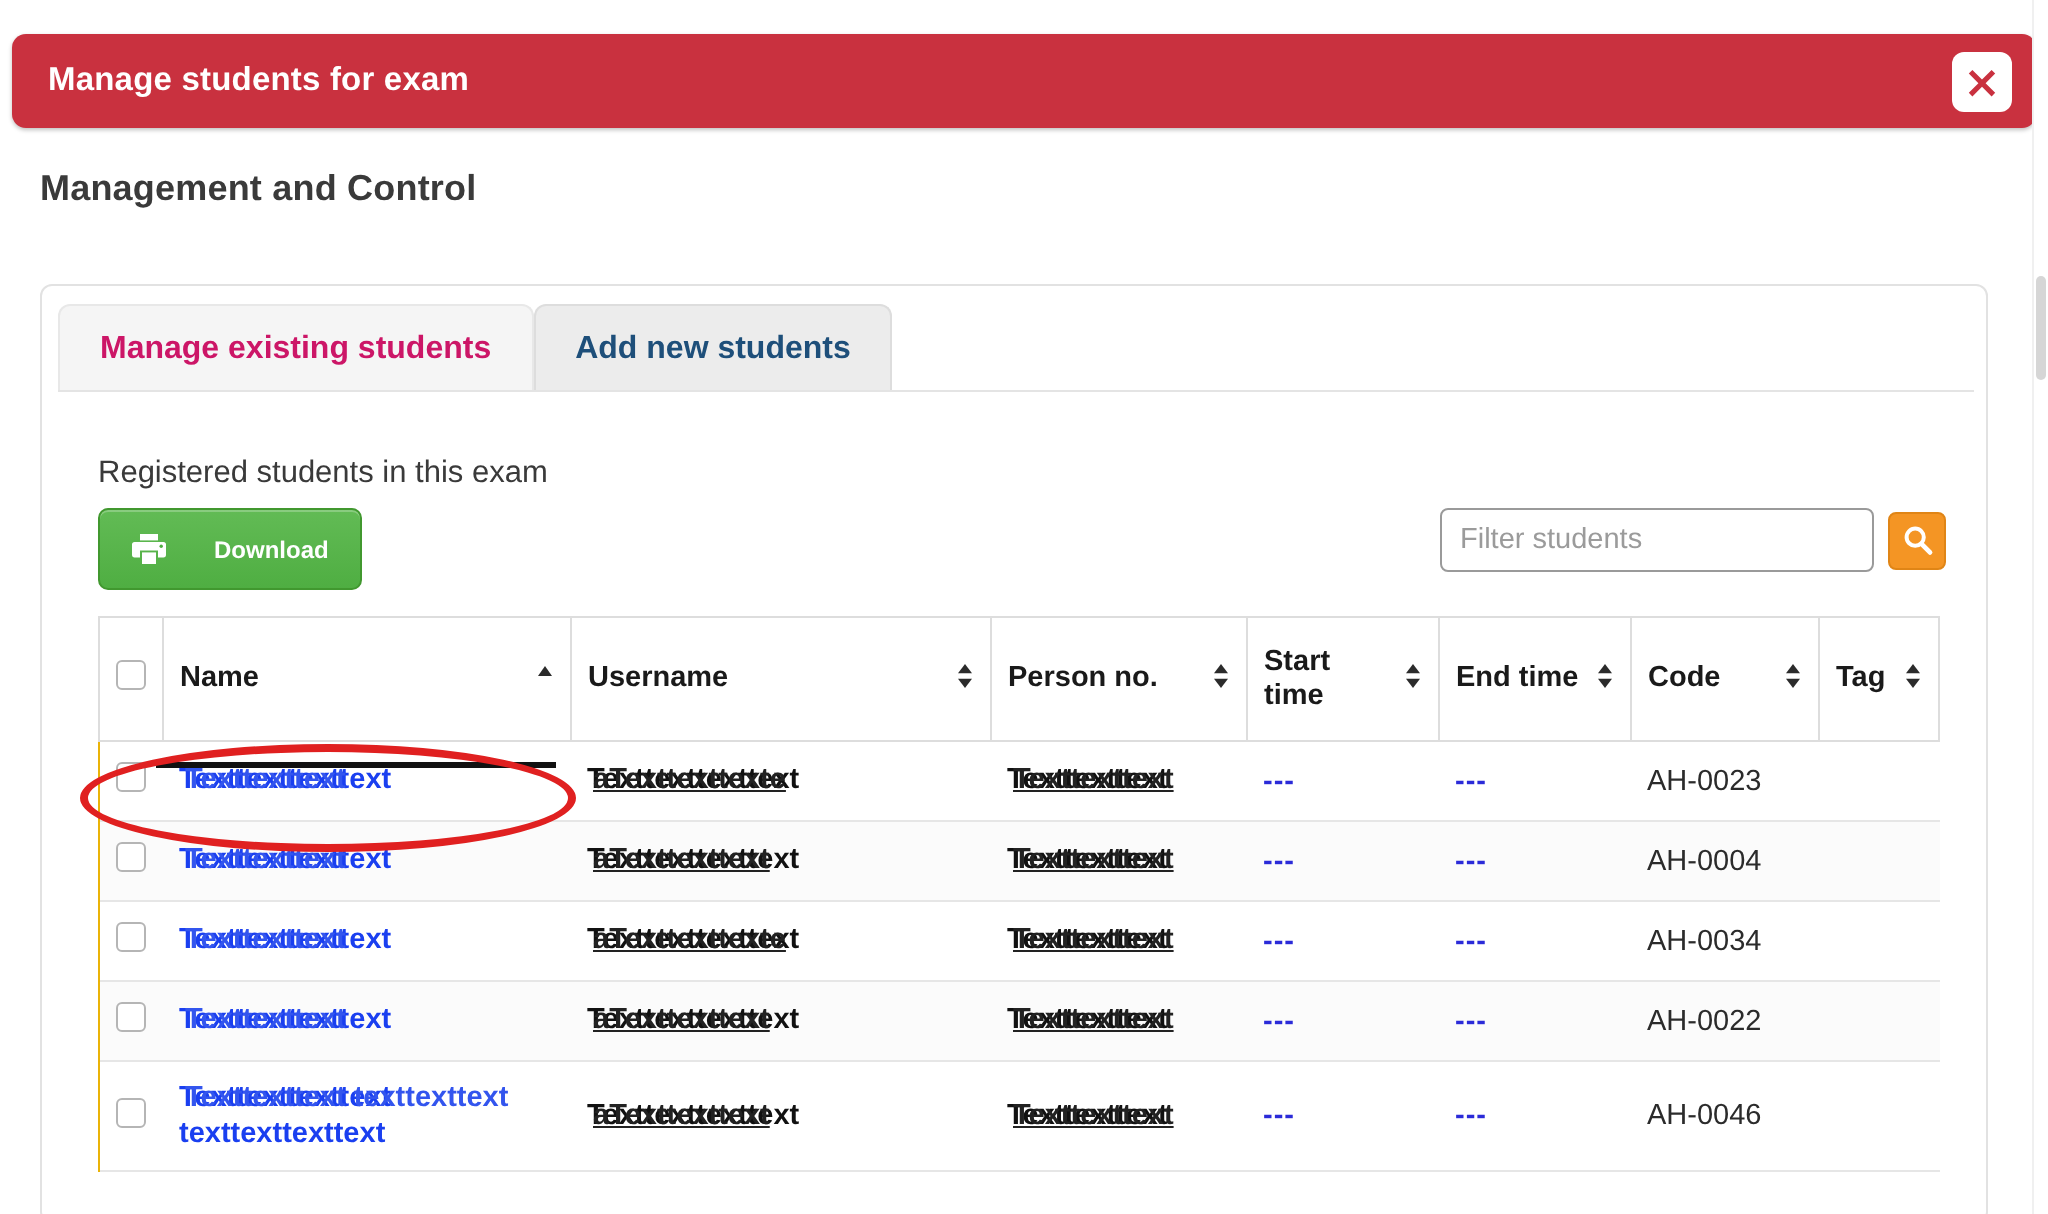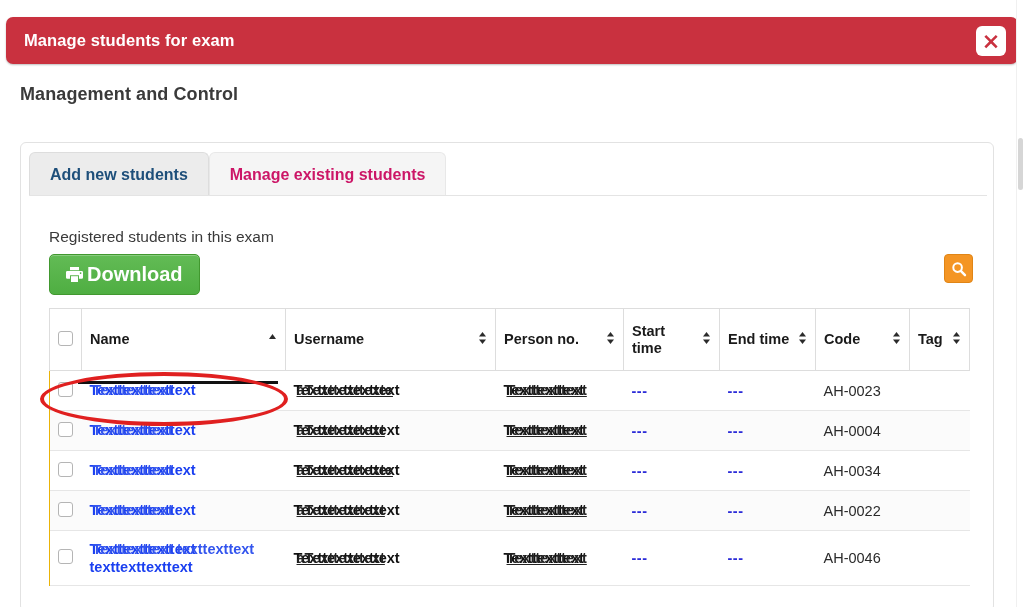--- a/index.html
+++ b/index.html
@@ -117,25 +117,25 @@
   }
   #download-button {
     position: absolute;
     left: 28px; top: 58px;
     height: 41px;
     padding: 0 16px;
     background: linear-gradient(#62bb55, #4fae42);
     border: 1px solid #41982f;
     border-radius: 5px;
     color: #ffffff;
-    font-size: 20px;
-    font-weight: bold;
-    display: flex;
-    align-items: center;
-    gap: 4px;
+    font-size: 12px;
+    font-weight: bold;
+    display: flex;
+    align-items: center;
+    gap: 24px;
     cursor: pointer;
     box-shadow: inset 0 1px 0 rgba(255,255,255,.25);
   }
   #filter-group {
     position: absolute;
     right: 22px; top: 58px;
     display: flex;
     align-items: center;
     gap: 7px;
   }
@@ -283,44 +283,45 @@
       <path d="M3.2 2 8 6.8 12.8 2 14.6 3.8 9.8 8.6 14.6 13.4 12.8 15.2 8 10.4 3.2 15.2 1.4 13.4 6.2 8.6 1.4 3.8Z" fill="#c9313f"></path>
     </svg>
   </button>
 </div>
 
 <div id="page-heading">Management and Control</div>
 
 <div id="tab-panel">
 
   <div id="tab-strip">
+    <div class="tab active">
+      <span>Manage existing students</span>
+    </div>
     <div class="tab inactive">
       <span>Add new students</span>
-    </div>
-    <div class="tab active">
-      <span>Manage existing students</span>
     </div>
   </div>
   <div id="tab-underline"></div>
 
   <div id="content-area">
 
     <div id="table-caption">Registered students in this exam</div>
 
     <button id="download-button">
       <svg width="17" height="15" viewBox="0 0 17 15">
         <path d="M4 0h9v3.2H4z" fill="#fff"></path>
         <path d="M1.3 4h14.4a1.3 1.3 0 0 1 1.3 1.3v5.1a1.3 1.3 0 0 1-1.3 1.3H13V8.2H4V11.7H1.3A1.3 1.3 0 0 1 0 10.4V5.3A1.3 1.3 0 0 1 1.3 4z" fill="#fff"></path>
         <path d="M5 9.2h7V15H5z" fill="#fff"></path>
         <circle cx="14.6" cy="6.1" r=".85" fill="#4fae42"></circle>
       </svg>
       <span>Download</span>
     </button>
 
     <div id="filter-group">
+      <input id="filter-input" type="text" placeholder="Filter students" style="">
       <button id="search-button" aria-label="search">
         <svg width="16" height="16" viewBox="0 0 16 16">
           <circle cx="6.6" cy="6.6" r="4.3" fill="none" stroke="#ffffff" stroke-width="2"></circle>
           <path d="M10 10.2 14 14.2" stroke="#ffffff" stroke-width="2.4" stroke-linecap="round"></path>
         </svg>
       </button>
     </div>
 
     <div id="students-table-wrap">
       <table id="students-table">

